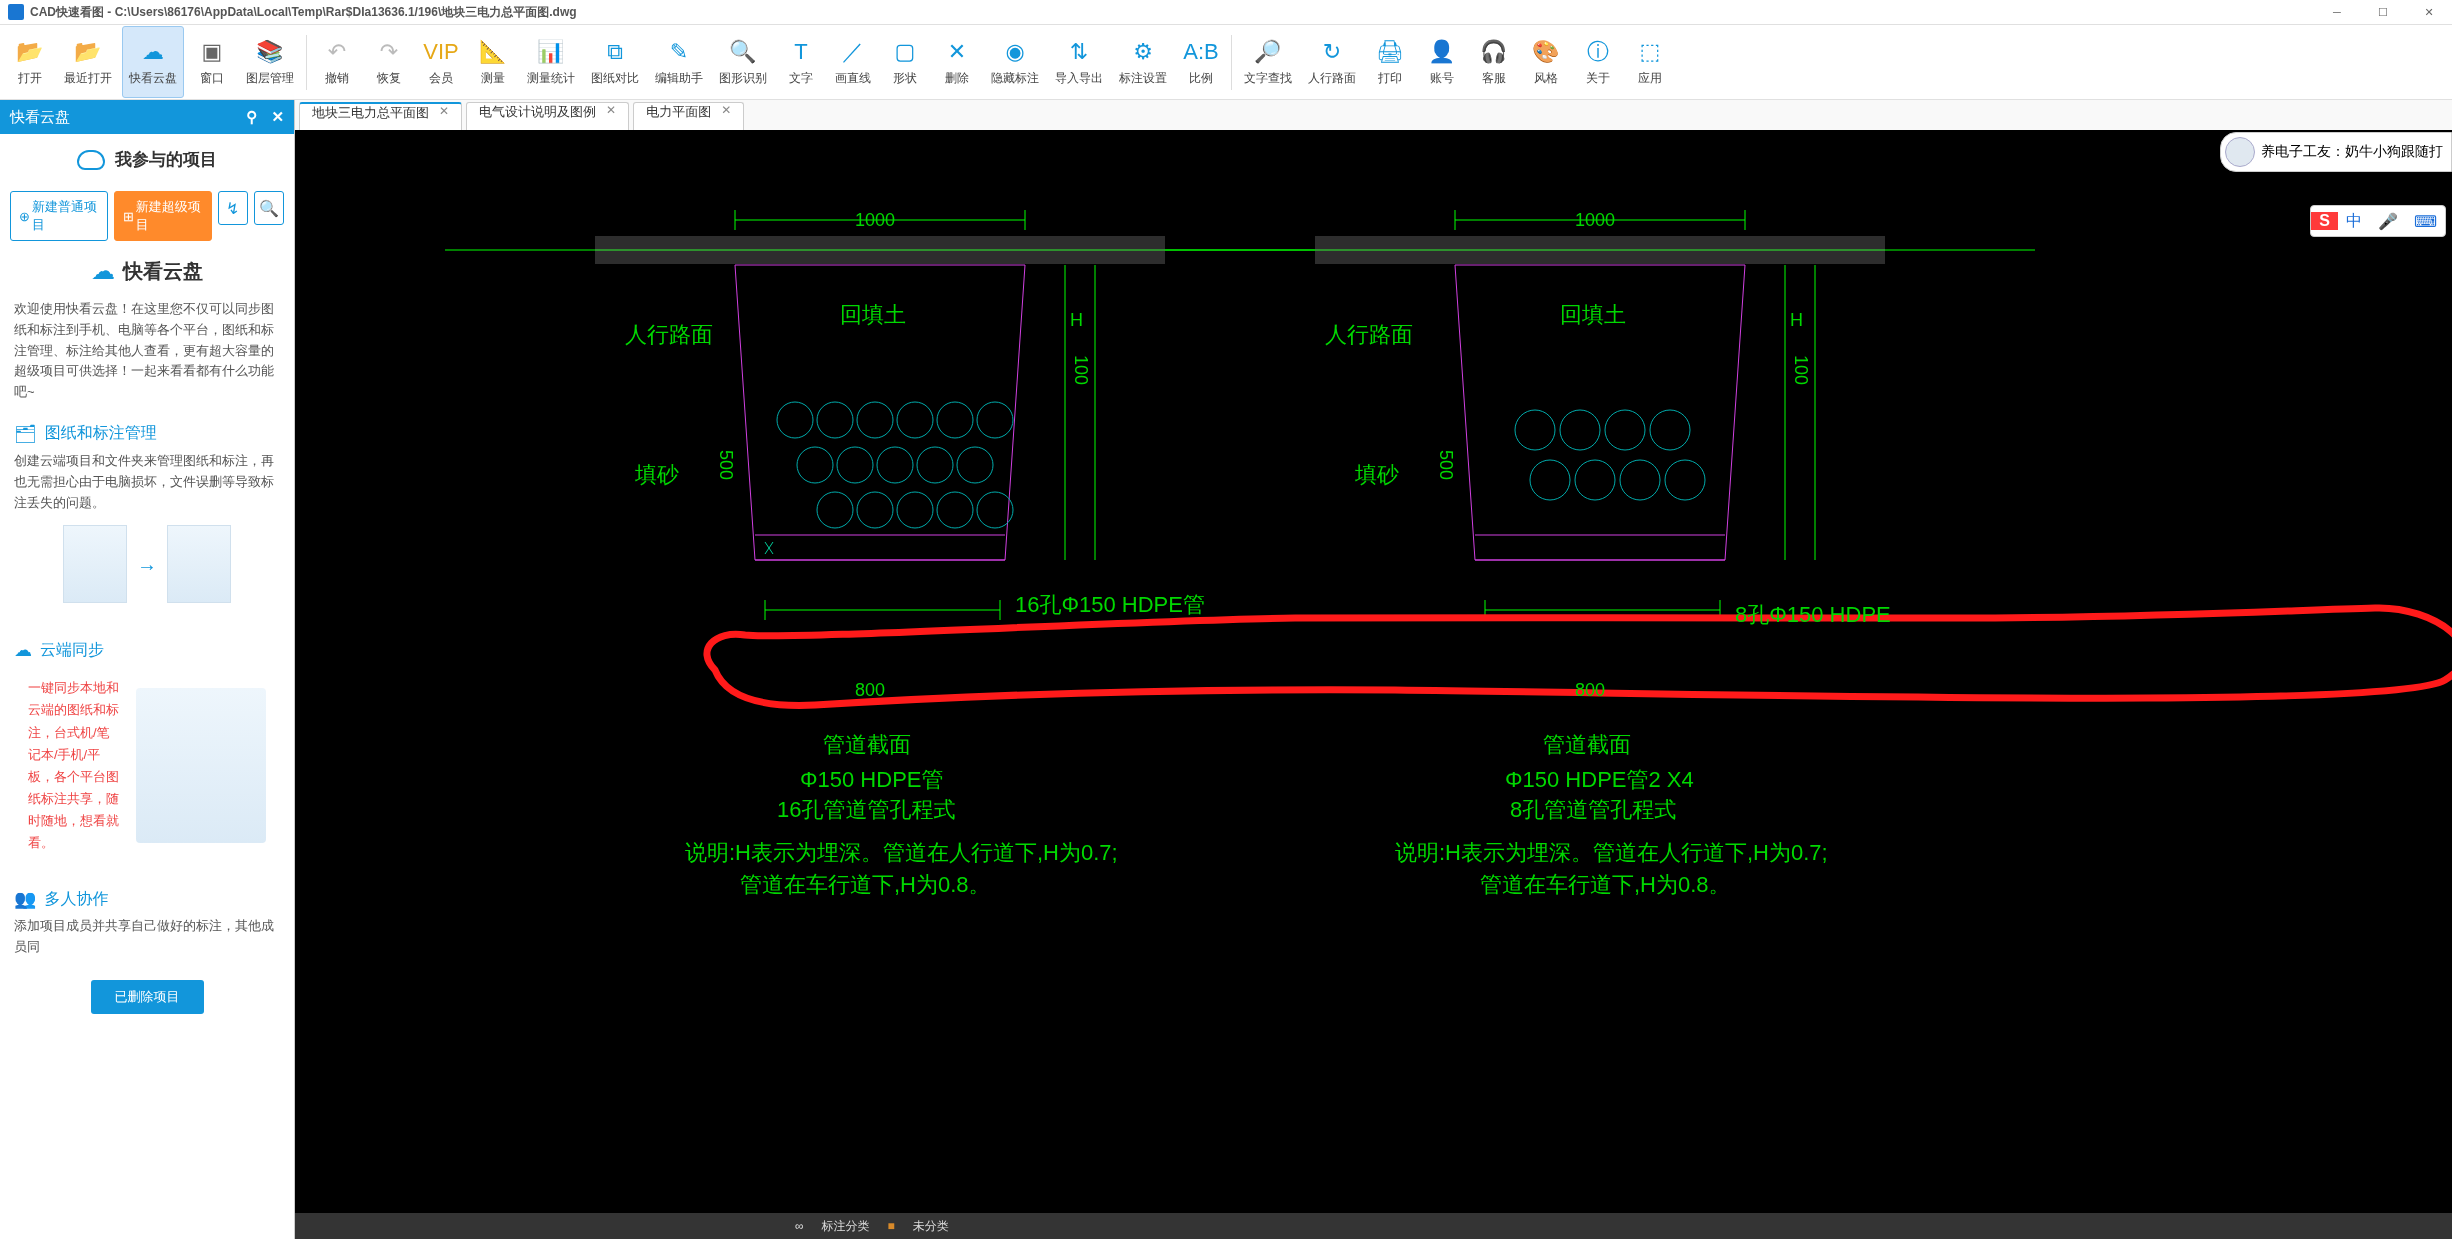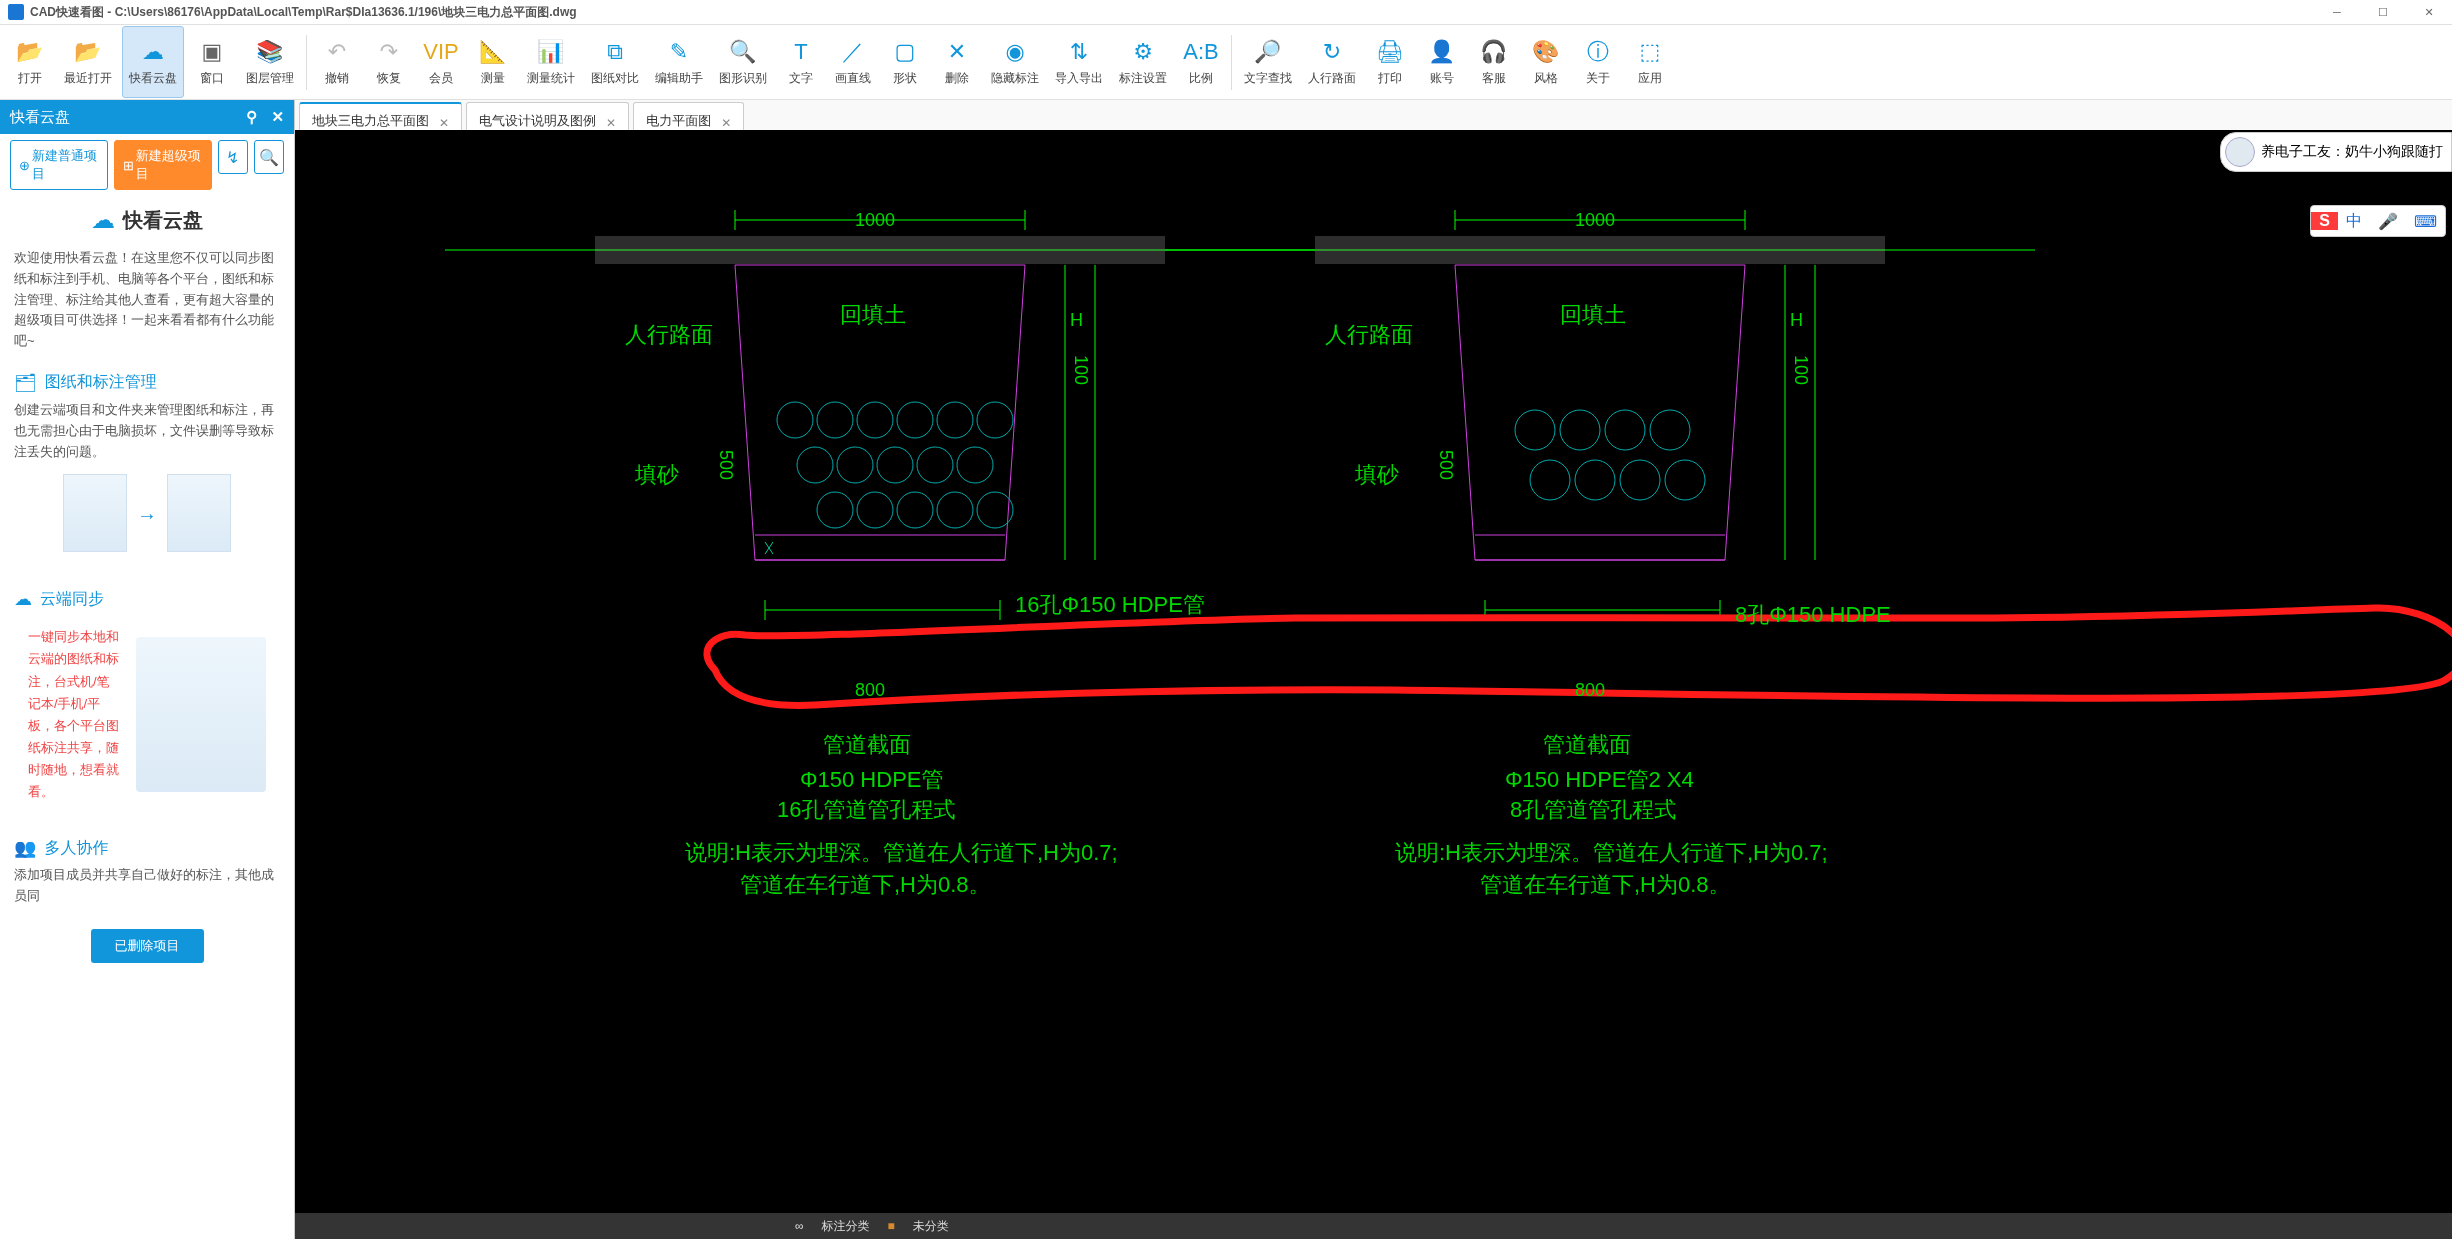--- a/index.html
+++ b/index.html
@@ -36,21 +36,21 @@
 .sdesc { font-size: 13px; color: #555; line-height: 1.6; }
 .imgblock { display: flex; align-items: center; justify-content: center; padding: 12px 0; gap: 10px; }
 .imgblock .imgbox { width: 64px; height: 78px; background: linear-gradient(#eef6fc,#dbeaf6); border: 1px solid #d0e0ed; }
 .imgblock .arrow { color: #1296db; font-size: 20px; }
 .cloudsyncrow { display: flex; align-items: center; padding: 10px 14px; gap: 14px; }
 .cloudsyncrow .csdesc { flex: 1; font-size: 13px; color: #ef4444; line-height: 1.7; }
 .cloudsyncrow .csimg { width: 130px; height: 155px; background: linear-gradient(#eef6fc,#dbeaf6); border-radius: 4px; }
 .delbtn { background: #1296db; color: #fff; padding: 8px 24px; border-radius: 3px; margin: 10px auto; display: block; width: fit-content; }
 .canvaswrap { flex: 1; display: flex; flex-direction: column; position: relative; }
 .tabbar { height: 30px; background: #f9f9f9; display: flex; align-items: flex-end; }
-.tab { height: 28px; display: flex; align-items: flex-end; padding: 0 12px; border: 1px solid #ccc; border-bottom: none; margin-left: 4px; background: #fff; gap: 10px; font-size: 13px; color: #333; border-radius: 3px 3px 0 0; }
+.tab { height: 28px; display: flex; align-items: flex-start; padding: 0 12px; border: 1px solid #ccc; border-bottom: none; margin-left: 4px; background: #fff; gap: 10px; font-size: 13px; color: #333; border-radius: 3px 3px 0 0; }
 .tab.active { border-top: 2px solid #1296db; font-weight: 500; }
 .tab .tclose { color: #888; font-size: 12px; }
 .canvas { flex: 1; background: #000; position: relative; overflow: hidden; color: #0f0; font-size: 22px; }
 .canvas .glabel { position: absolute; color: #00d800; font-family: Liberation Sans, sans-serif; margin-top: 20px; }
 .canvas .dim { color: #00d800; font-size: 18px; }
 .statusbar { height: 26px; background: #343434; display: flex; align-items: center; padding: 0 10px; color: #ddd; font-size: 12px; gap: 18px; position: absolute; bottom: 0; left: 295px; right: 0; }
 .userbadge { position: absolute; top: 132px; right: 0; background: #fff; border: 1px solid #ccc; border-radius: 16px 0 0 16px; padding: 4px 8px 4px 4px; display: flex; align-items: center; gap: 6px; font-size: 14px; }
 .userbadge .av { width: 30px; height: 30px; border-radius: 50%; background: #e0e8f0; border: 1px solid #aac; }
 .imebadge { position: absolute; top: 205px; right: 6px; background: #fff; border: 1px solid #ccc; border-radius: 4px; display: flex; align-items: center; height: 32px; overflow: hidden; }
 .imebadge span { padding: 0 8px; color: #1a6dd8; font-size: 16px; }
@@ -192,20 +192,24 @@
   </div>
 
 <div class="wrap">
   <div class="sidepanel">
     <div class="sphead">
       <span>快看云盘</span>
       <div class="panelicons">
         <span>⚲</span>
         <span>✕</span>
       </div>
+    </div>
+    <div class="projrow">
+      <span class="cloudicon"></span>
+      <span class="projtxt">我参与的项目</span>
     </div>
     <div class="btnrow">
       <div class="newbtn">⊕<span>新建普通项目</span></div>
       <div class="newbtn orange">⊞<span>新建超级项目</span></div>
       <div class="sqbtn">↯</div>
       <div class="sqbtn">🔍</div>
     </div>
     <div class="clogo">
       <span class="cicon">☁</span>
       <span class="ctxt">快看云盘</span>

